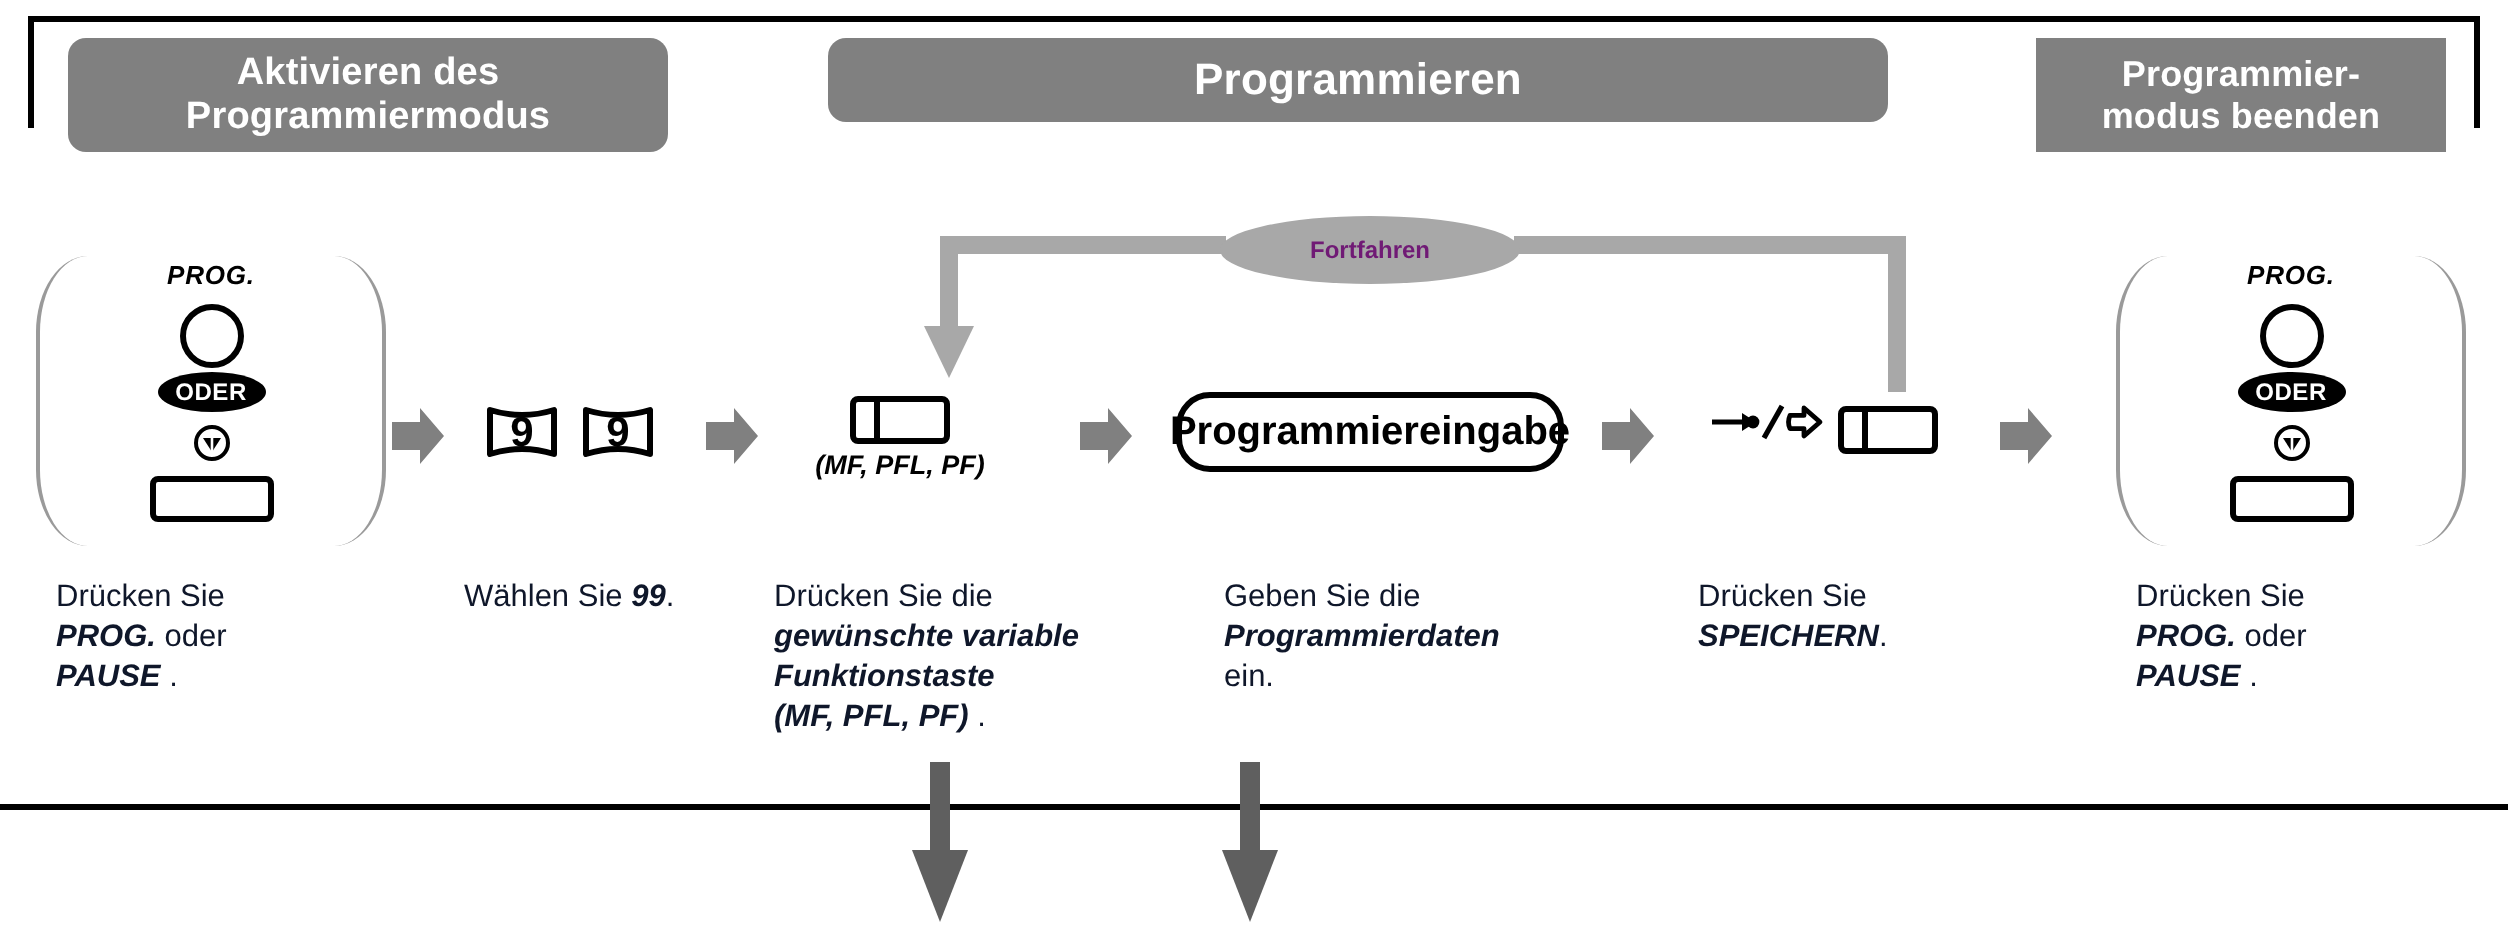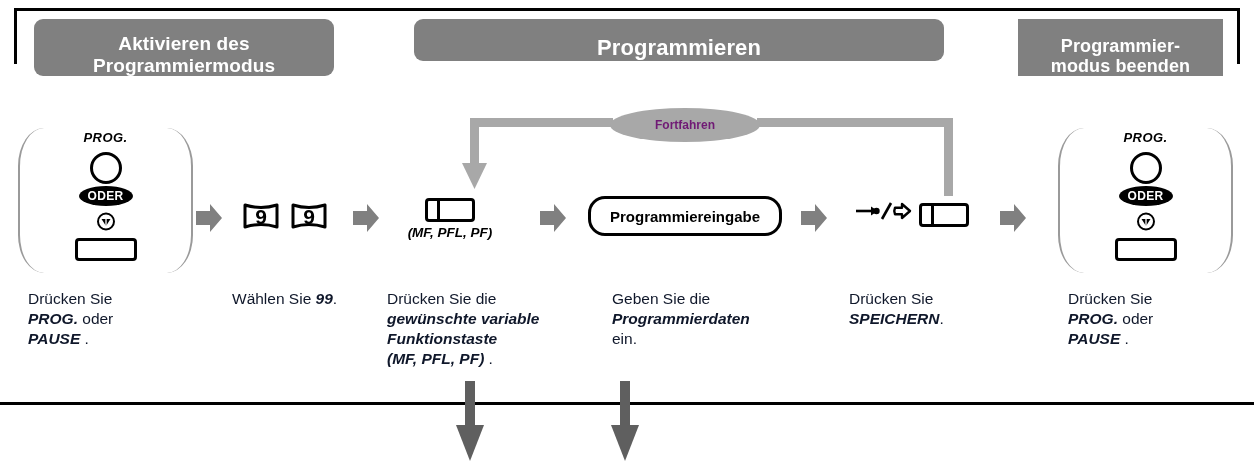--- a/index.html
+++ b/index.html
@@ -44,21 +44,21 @@
     background: #000;
   }
 
   
   .hdr {
     position: absolute;
     background: #808080;
     color: #ffffff;
     font-weight: bold;
     display: flex;
-    align-items: flex-end;
+    align-items: center;
     justify-content: center;
     text-align: center;
     line-height: 1.12;
     border-radius: 9px;
     letter-spacing: .1px;
   }
   #hdr-activate {
     left: 34px; top: 19px;
     width: 300px; height: 57px;
     font-size: 19px;
@@ -232,21 +232,21 @@
   #entry-box {
     position: absolute;
     left: 588px; top: 196px;
     width: 188px; height: 34px;
     border: 3px solid #000;
     border-radius: 17px;
     background: #fff;
     display: flex;
     align-items: center;
     justify-content: center;
-    font-size: 15px;
+    font-size: 20px;
     font-weight: bold;
     color: #000;
   }
 
   
   #store-symbol {
     position: absolute;
     left: 855px; top: 200px;
     width: 112px; height: 26px;
   }

